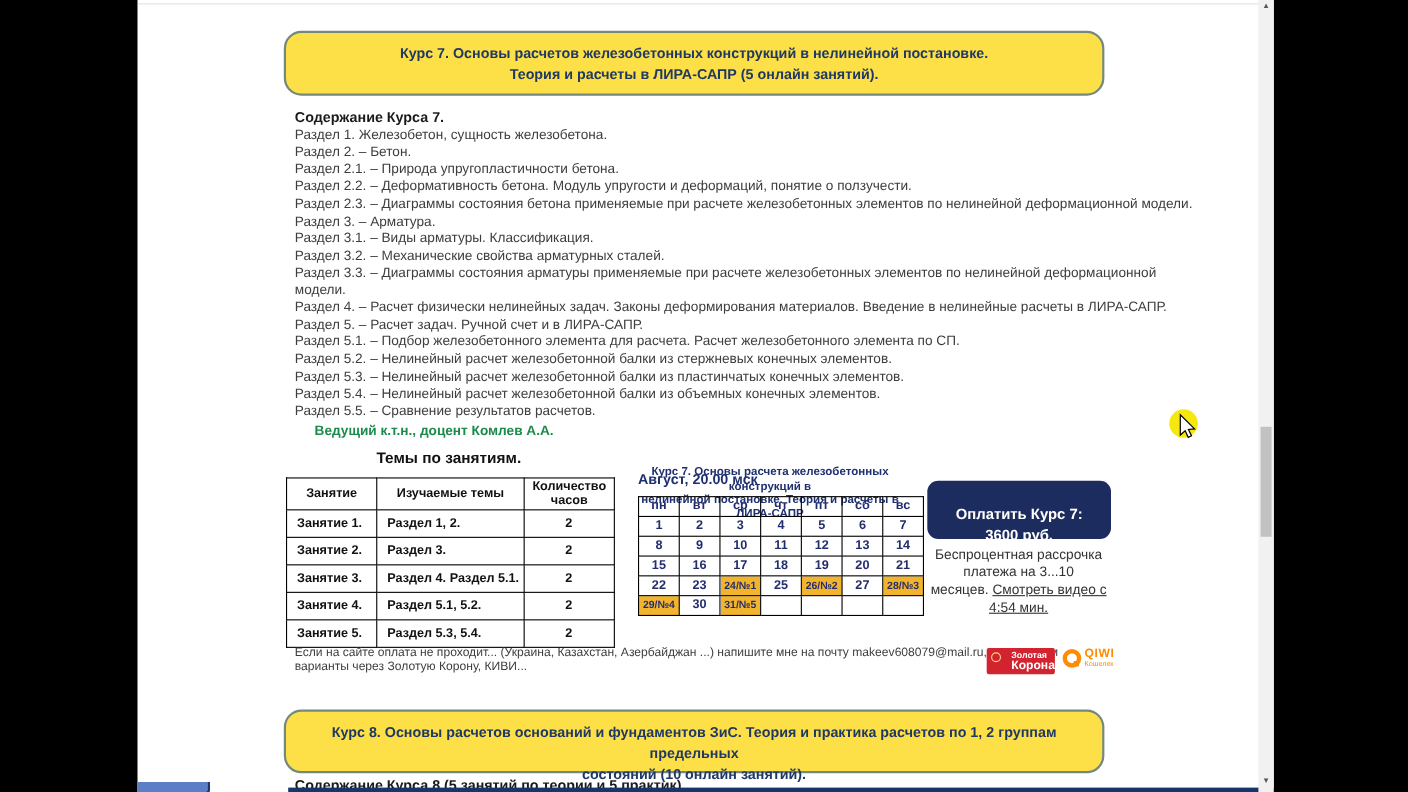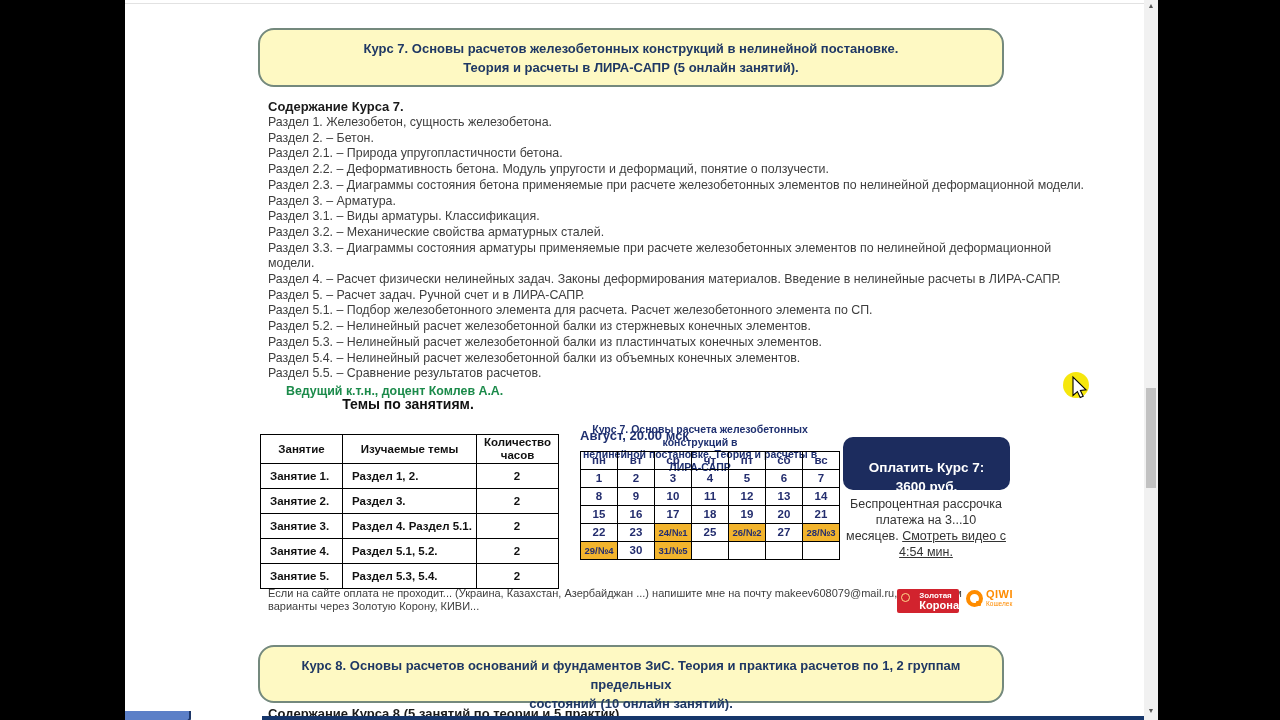--- a/index.html
+++ b/index.html
@@ -3,33 +3,33 @@
 <meta charset="utf-8">
 <style>
   html,body{margin:0;padding:0;background:#000;}
   .stage{position:relative;width:1280px;height:720px;background:#000;overflow:hidden;
          font-family:"Liberation Sans","DejaVu Sans",sans-serif;}
   .content{position:absolute;left:125px;top:0;width:1033px;height:720px;background:#fff;overflow:hidden;}
   .hairline{position:absolute;left:0;top:3px;width:1033px;height:1px;background:#e2e2e2;}
 
   
   .banner{position:absolute;left:133px;width:746px;box-sizing:border-box;
-          background:#fef9c3;border:2px solid #74897d;border-radius:16px;
+          background:#fde047;border:2px solid #74897d;border-radius:16px;
           text-align:center;color:#1f3864;font-weight:bold;font-size:13px;line-height:19px;}
   .banner-c7{top:28px;height:59px;padding-top:9px;}
   .banner-c8{top:645px;height:58px;padding-top:9px;}
 
   
   .c7block{position:absolute;left:143px;top:98px;width:750px;}
   .c7title{font-size:13px;font-weight:bold;color:#1a1a1a;line-height:17px;}
   .c7line{font-size:12.4px;color:#3e3e3e;line-height:15.7px;white-space:nowrap;}
   .instructor{font-size:12.4px;font-weight:bold;color:#1b8a4a;line-height:16px;margin-top:1px;padding-left:18px;}
 
   
-  .lessons-title{position:absolute;left:133px;top:396px;width:300px;text-align:center;
+  .lessons-title{position:absolute;left:133px;top:408px;width:300px;text-align:center;
                  font-size:14px;font-weight:bold;color:#111;}
   table{border-collapse:collapse;table-layout:fixed;}
   .lessons-table{position:absolute;left:135px;top:434px;width:298px;}
   .lessons-table th,.lessons-table td{border:1px solid #000;font-size:11.5px;font-weight:bold;color:#111;
       overflow:hidden;white-space:nowrap;}
   .lessons-table th{height:28px;line-height:13px;text-align:center;white-space:normal;padding:0 2px;}
   .lessons-table td{height:22px;padding-left:9px;text-align:left;}
   .lessons-table td:last-child{text-align:center;padding-left:0;}
   .lessons-table col.c1{width:82px;} .lessons-table col.c2{width:134px;} .lessons-table col.c3{width:82px;}
 

